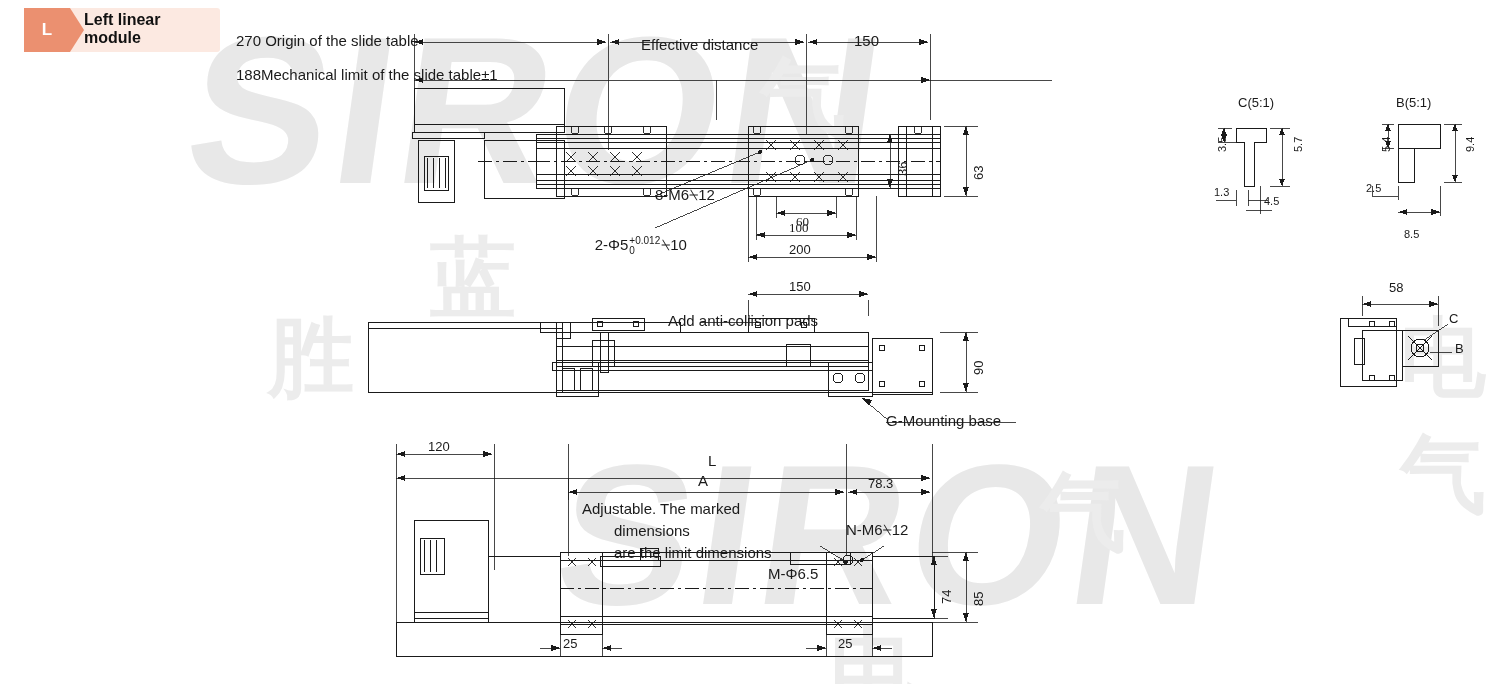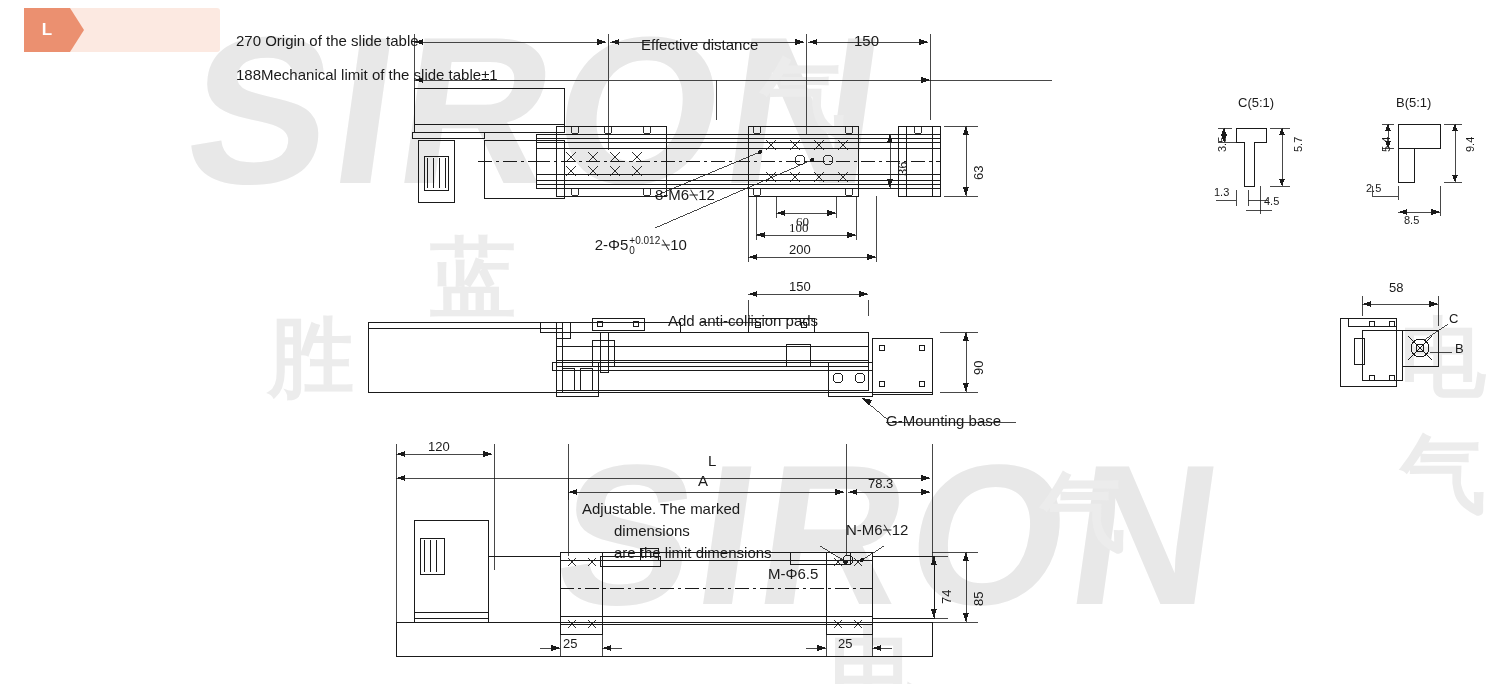--- a/index.html
+++ b/index.html
@@ -421,20 +421,21 @@
           <path d="M872,648 l9,-3 v6 z"></path>
       </g>
     </g>
   </svg>
 
   <div class="badge">
     <div class="plate"></div>
     <div class="tab"></div>
     <div class="tip"></div>
     <div class="letter">L</div>
+    <div class="txt">Left linear module</div>
   </div>
 
   <div class="lbl" style="left:236px;top:32px;">270 Origin of the slide table</div>
   <div class="lbl" style="left:236px;top:66px;">188Mechanical limit of the slide table±1</div>
   <div class="lbl" style="left:641px;top:36px;">Effective distance</div>
   <div class="lbl" style="left:854px;top:32px;">150</div>
   <div class="lbl small rot" style="left:896px;top:176px;">36</div>
   <div class="lbl small rot" style="left:972px;top:180px;">63</div>
   <div class="lbl" style="left:655px;top:186px;">8-M6⍀12</div>
   <div class="lbl" style="left:578px;top:219px;">
@@ -447,21 +448,21 @@
   <div class="lbl small" style="left:1238px;top:96px;">C(5:1)</div>
   <div class="lbl tiny rot" style="left:1216px;top:152px;">3.5</div>
   <div class="lbl tiny rot" style="left:1292px;top:152px;">5.7</div>
   <div class="lbl tiny" style="left:1214px;top:186px;">1.3</div>
   <div class="lbl tiny" style="left:1264px;top:195px;">4.5</div>
 
   <div class="lbl small" style="left:1396px;top:96px;">B(5:1)</div>
   <div class="lbl tiny rot" style="left:1380px;top:152px;">5.4</div>
   <div class="lbl tiny rot" style="left:1464px;top:152px;">9.4</div>
   <div class="lbl tiny" style="left:1366px;top:182px;">2.5</div>
-  <div class="lbl tiny" style="left:1404px;top:214px;text-align:right;">8.5</div>
+  <div class="lbl tiny" style="left:1404px;top:228px;text-align:right;">8.5</div>
 
   <div class="lbl small" style="left:789px;top:280px;">150</div>
   <div class="lbl" style="left:668px;top:312px;">Add anti-collision pads</div>
   <div class="lbl small rot" style="left:972px;top:375px;">90</div>
   <div class="lbl" style="left:886px;top:412px;">G-Mounting base</div>
 
   <div class="lbl small" style="left:1389px;top:281px;">58</div>
   <div class="lbl small" style="left:1449px;top:312px;">C</div>
   <div class="lbl small" style="left:1455px;top:342px;">B</div>
 

